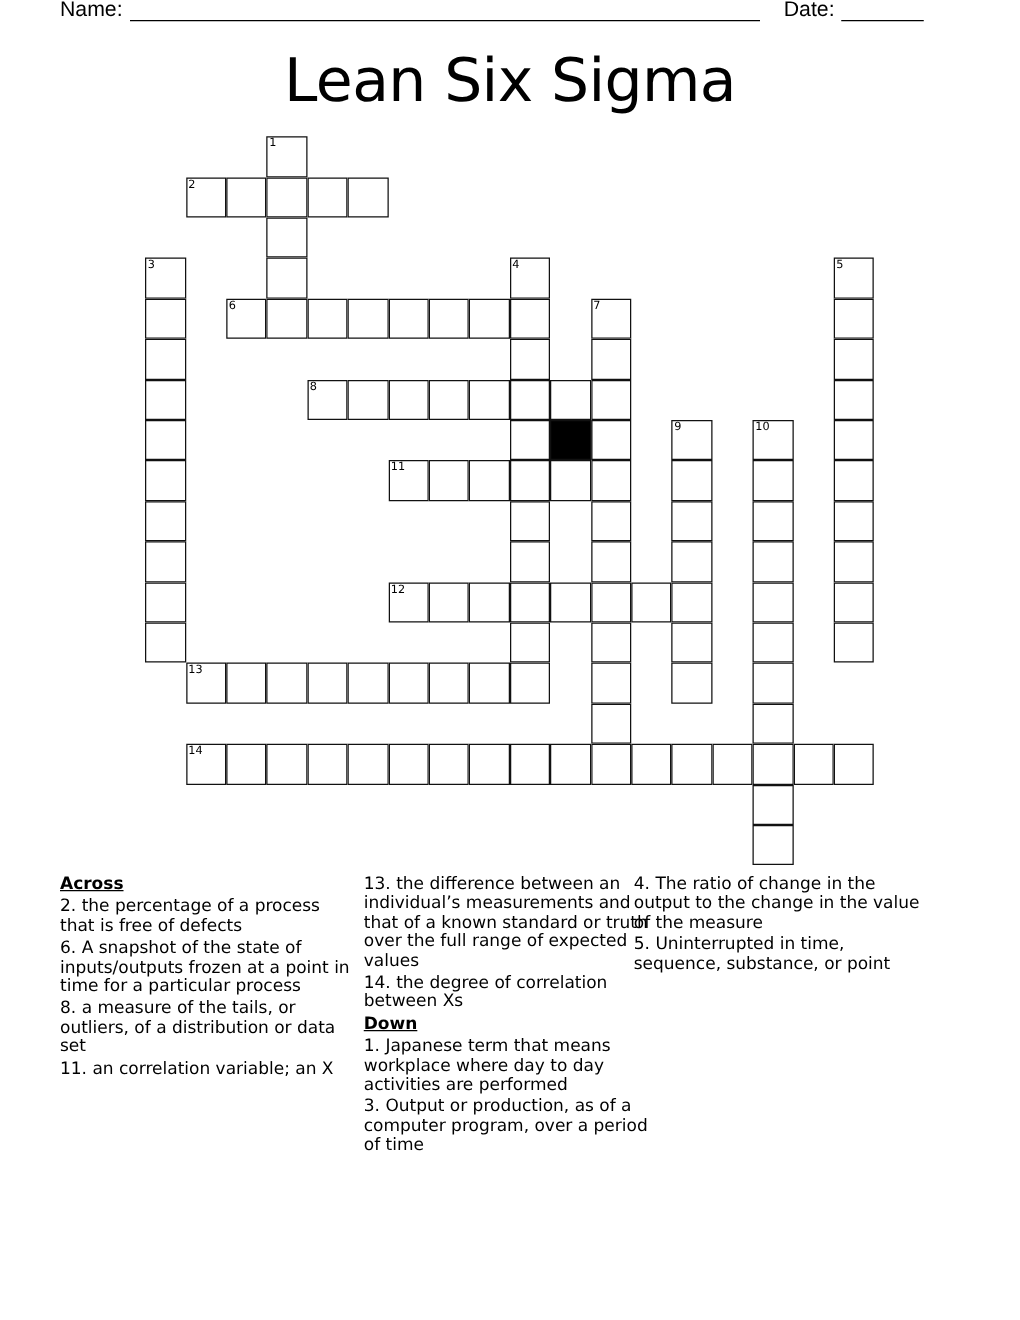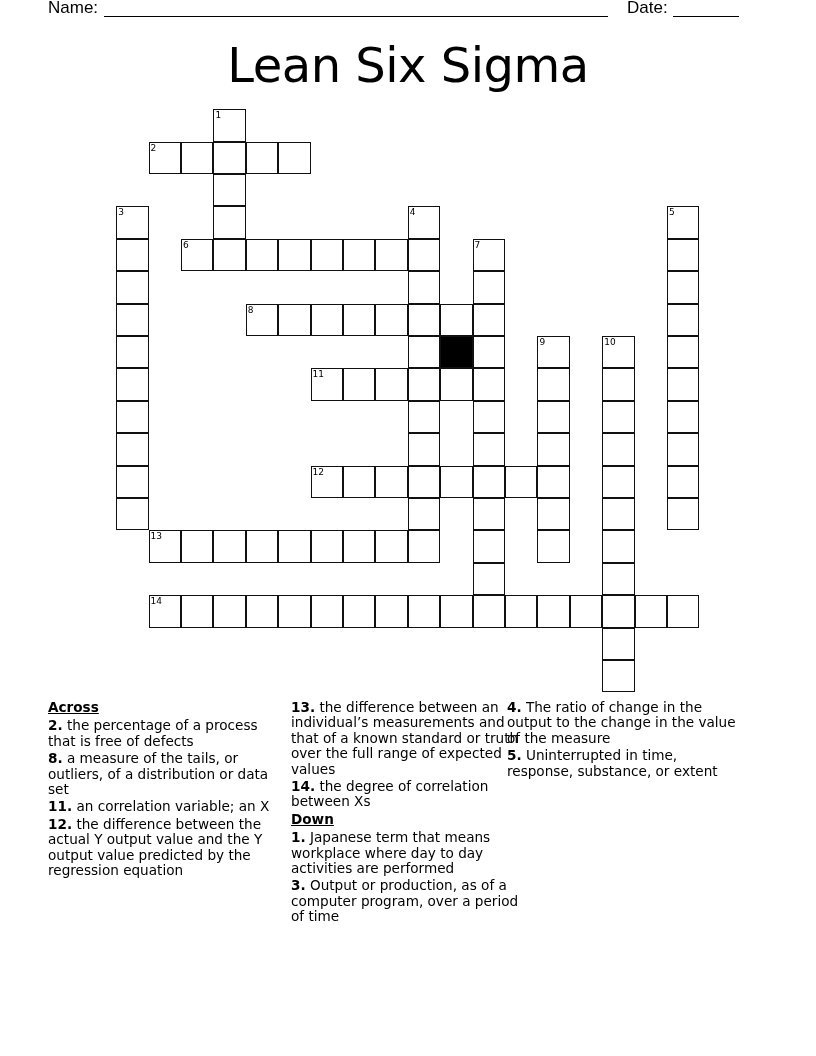--- a/index.html
+++ b/index.html
@@ -10,21 +10,21 @@
   .header .date-label { position: absolute; left: 579px; top: -2px; }
   .header .date-line { position: absolute; left: 625px; top: 16px; width: 66px; border-bottom: 1px solid #000; }
   .title { position: absolute; top: 30px; left: 0; width: 816px; text-align: center; font-family: "DejaVu Sans", sans-serif; font-size: 48px; line-height: 70px; letter-spacing: -0.5px; }
   .grid { position: absolute; left: 0; top: 0; width: 816px; height: 700px; }
   .cell { position: absolute; width: 32.4px; height: 32.4px; box-sizing: border-box; border: 1.6px solid #111; background: #fff; margin-left: -0.8px; margin-top: -0.8px; }
   .cell.block { background: #000; }
   .cell .num { position: absolute; left: 1px; top: 0; font-family: "DejaVu Sans", sans-serif; font-size: 9px; line-height: 10px; }
   .clues { position: absolute; top: 700px; font-family: "DejaVu Sans", sans-serif; font-size: 13.6px; line-height: 15.4px; }
   .clues .section { font-weight: bold; text-decoration: underline; margin-bottom: 3px; }
   .clues .clue { margin-bottom: 2px; }
-  .clues .clue b { font-weight: bold; }
+  .clues .clue b { font-weight: normal; }
   #col1 { left: 48px; width: 232px; }
   #col2 { left: 291px; width: 238px; }
   #col3 { left: 507px; width: 240px; }
 </style>
 </head>
 <body>
 
 <div class="header">
   <span class="name-label">Name:</span>
   <span class="name-line"></span>
@@ -176,29 +176,29 @@
     <div class="cell" style="left: 538.2px; top: 596px;"></div>
     <div class="cell" style="left: 570.6px; top: 596px;"></div>
     <div class="cell" style="left: 635.4px; top: 596px;"></div>
     <div class="cell" style="left: 667.8px; top: 596px;"></div>
     <div class="cell block" style="left: 441px; top: 336.8px;"></div>
   </div>
 
 <div class="clues" id="col1">
   <div class="section">Across</div>
   <div class="clue"><b>2.</b><span> the percentage of a process that is free of defects</span></div>
+  <div class="clue"><b>6.</b><span> A snapshot of the state of inputs/outputs frozen at a point in time for a particular process</span></div>
   <div class="clue"><b>8.</b><span> a measure of the tails, or outliers, of a distribution or data set</span></div>
   <div class="clue"><b>11.</b><span> an correlation variable; an X</span></div>
-  <div class="clue"><b>12.</b><span> the difference between the actual Y output value and the Y output value predicted by the regression equation</span></div>
 </div>
 
 <div class="clues" id="col2">
   <div class="clue"><b>13.</b><span> the difference between an individual’s measurements and that of a known standard or truth over the full range of expected values</span></div>
   <div class="clue"><b>14.</b><span> the degree of correlation between Xs</span></div>
   <div class="section">Down</div>
   <div class="clue"><b>1.</b><span> Japanese term that means workplace where day to day activities are performed</span></div>
   <div class="clue"><b>3.</b><span> Output or production, as of a computer program, over a period of time</span></div>
 </div>
 
 <div class="clues" id="col3">
   <div class="clue"><b>4.</b><span> The ratio of change in the output to the change in the value of the measure</span></div>
-  <div class="clue"><b>5.</b><span> Uninterrupted in time, response, substance, or extent</span></div>
+  <div class="clue"><b>5.</b><span> Uninterrupted in time, sequence, substance, or point</span></div>
 </div>
 
 </body></html>

